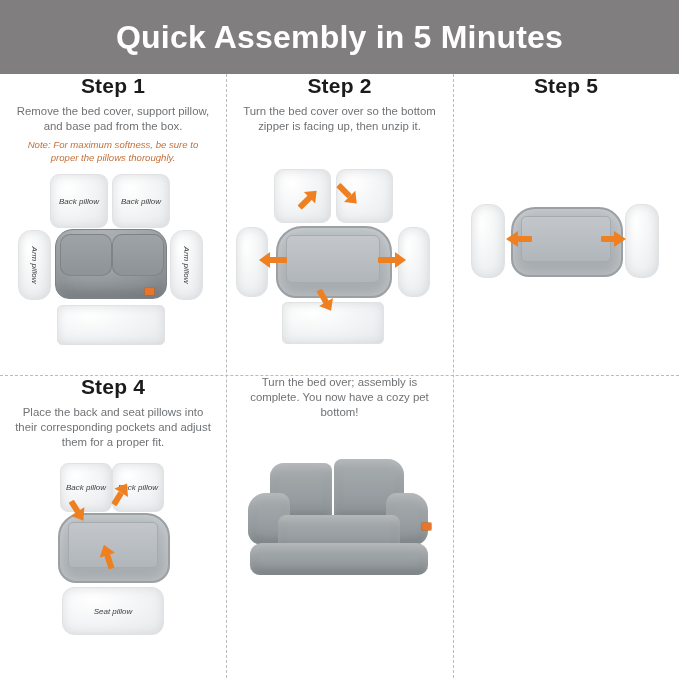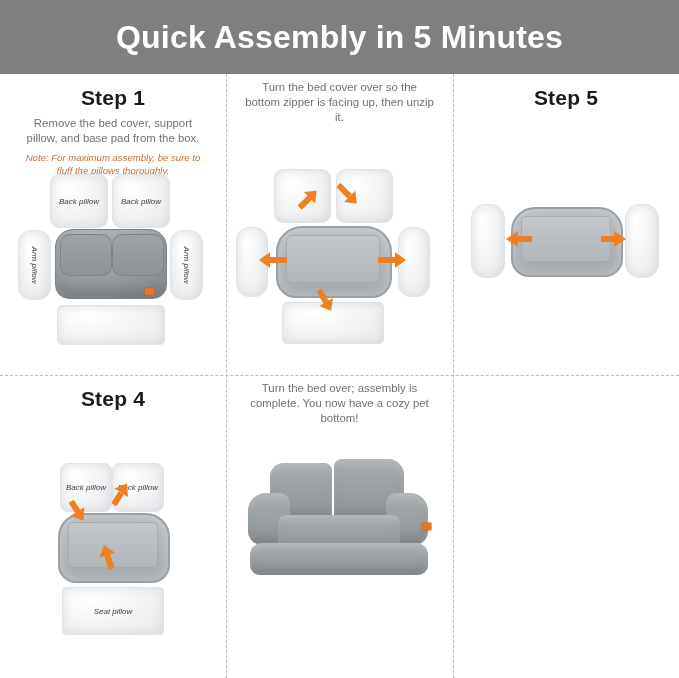--- a/index.html
+++ b/index.html
@@ -48,30 +48,30 @@
     border-top:1px dashed #b9bbbd;
     top:301px;
   }
 
   
   .step-title{
     text-align:center;
     font-size:21px;
     font-weight:700;
     color:#1b1b1b;
-    margin:12px 0 6px 0;
+    margin:0 0 6px 0;
     letter-spacing:.2px;
   }
   .step-desc{
     text-align:center;
     font-size:11.4px;
     line-height:1.32;
     color:#6f7275;
     padding:0 12px;
-    margin:6px;
+    margin:0;
   }
   .step-note{
     text-align:center;
     font-size:9.6px;
     line-height:1.3;
     font-style:italic;
     color:#c2703a;
     padding:0 18px;
     margin:5px 0 0 0;
   }
@@ -162,21 +162,21 @@
 
   <div class="header">
     <h1>Quick Assembly in 5 Minutes</h1>
   </div>
 
   <div class="grid">
 
     <div class="cell">
       <div class="step-title">Step 1</div>
       <div class="step-desc">Remove the bed cover, support pillow, and base pad from the box.</div>
-      <div class="step-note">Note: For maximum assembly, be sure to fluff the pillows thoroughly.</div>
+      <div class="step-note">Note: For maximum softness, be sure to proper the pillows thoroughly.</div>
 
       <div class="art">
 
         <div class="piece pillow" style="left:50px;top:100px;width:56px;height:52px;border-radius:9px;">
           <span class="pillow-label">Back pillow</span>
         </div>
         <div class="piece pillow" style="left:112px;top:100px;width:56px;height:52px;border-radius:9px;">
           <span class="pillow-label">Back pillow</span>
         </div>
 
@@ -191,20 +191,21 @@
           <div class="cover-inner" style="left:4px;top:4px;width:50px;height:40px;border-radius:10px;"></div>
           <div class="cover-inner" style="left:56px;top:4px;width:50px;height:40px;border-radius:10px;"></div>
           <div class="tag" style="right:12px;bottom:3px;"></div>
         </div>
 
         <div class="piece pillow" style="left:57px;top:231px;width:106px;height:38px;border-radius:5px;"></div>
       </div>
     </div>
 
     <div class="cell">
+      <div class="step-title">Step 2</div>
       <div class="step-desc">Turn the bed cover over so the bottom zipper is facing up, then unzip it.</div>
 
       <div class="art">
         <div class="piece pillow" style="left:48px;top:95px;width:55px;height:52px;border-radius:9px;"></div>
         <div class="piece pillow" style="left:110px;top:95px;width:55px;height:52px;border-radius:9px;"></div>
         <div class="piece pillow" style="left:10px;top:153px;width:30px;height:68px;border-radius:13px;"></div>
         <div class="piece pillow" style="left:172px;top:153px;width:30px;height:68px;border-radius:13px;"></div>
 
         <div class="piece cover-open" style="left:50px;top:152px;width:112px;height:68px;border-radius:26px 26px 20px 20px;">
           <div class="cover-inner" style="left:8px;top:7px;width:92px;height:46px;border-radius:6px;"></div>
@@ -252,34 +253,35 @@
         </div>
         <div class="piece" style="left:148px;top:157px;">
           <div class="arrow-shaft" style="left:0;top:5px;width:14px;height:6px;"></div>
           <div class="arrow-head" style="left:13px;top:0;border-top:8px solid transparent;border-bottom:8px solid transparent;border-left:12px solid #ef8022;"></div>
         </div>
       </div>
     </div>
 
     <div class="cell">
       <div class="step-title">Step 4</div>
+      <div class="step-desc">Place the back and seat pillows into their corresponding pockets and adjust them for a proper fit.</div>
 
       <div class="art">
         <div class="piece pillow" style="left:60px;top:88px;width:50px;height:47px;border-radius:8px;">
           <span class="pillow-label">Back pillow</span>
         </div>
         <div class="piece pillow" style="left:112px;top:88px;width:50px;height:47px;border-radius:8px;">
           <span class="pillow-label">Back pillow</span>
         </div>
 
         <div class="piece cover-open" style="left:58px;top:138px;width:108px;height:66px;border-radius:24px 24px 18px 18px;">
           <div class="cover-inner" style="left:8px;top:7px;width:88px;height:44px;border-radius:5px;"></div>
         </div>
 
-        <div class="piece pillow" style="left:62px;top:212px;width:100px;height:46px;border-radius:4px;">
+        <div class="piece pillow" style="left:62px;top:212px;width:100px;height:46px;border-radius:12px;">
           <span class="pillow-label">Seat pillow</span>
         </div>
 
         <div class="piece" style="left:78px;top:122px;transform:rotate(58deg);">
           <div class="arrow-shaft" style="left:0;top:5px;width:14px;height:6px;"></div>
           <div class="arrow-head" style="left:12px;top:0;border-top:8px solid transparent;border-bottom:8px solid transparent;border-left:11px solid #ef8022;"></div>
         </div>
         <div class="piece" style="left:128px;top:122px;transform:rotate(122deg);">
           <div class="arrow-shaft" style="left:0;top:5px;width:14px;height:6px;"></div>
           <div class="arrow-head" style="left:-11px;top:0;border-top:8px solid transparent;border-bottom:8px solid transparent;border-right:11px solid #ef8022;"></div>

